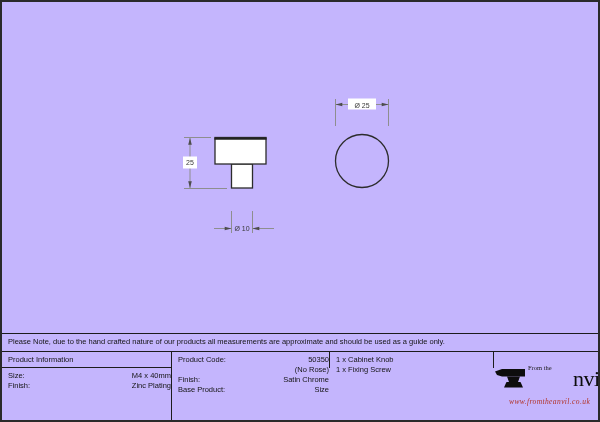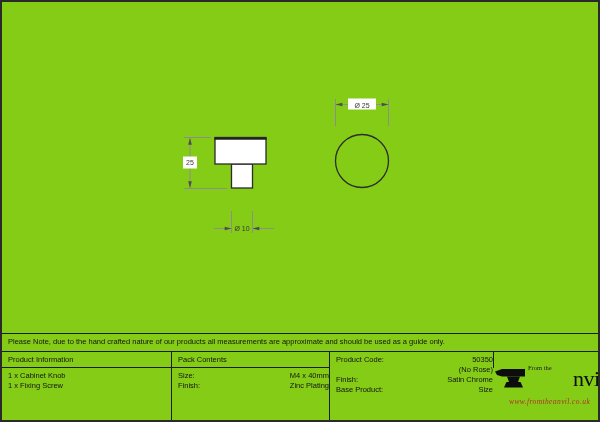--- a/index.html
+++ b/index.html
@@ -1,18 +1,18 @@
 <!DOCTYPE html>
 <html><head>
 <meta charset="utf-8">
 <style>
   html,body { margin:0; padding:0; background:#888; }
   #sheet {
     position:relative; width:600px; height:422px;
-    background:#84cc16; box-sizing:border-box;
+    background:#c4b5fd; box-sizing:border-box;
     border:2px solid #2a2a2a; overflow:hidden;
     font-family:"Liberation Sans", sans-serif; color:#141414;padding-left:16px;
   }
   
   #drawing { position:absolute; left:0; top:0; }
   
   .note-box {
     position:absolute; left:0; top:331px; width:596px; height:19px;
     box-sizing:border-box; border-top:1.5px solid #1c1c1c; border-bottom:1.5px solid #1c1c1c;
     font-size:7.5px; line-height:16px; padding-left:6px; white-space:nowrap;
@@ -111,21 +111,20 @@
     </g>
   </svg>
 
   <div class="note-box">
     <span>Please Note, due to the hand crafted nature of our products all measurements are approximate and should be used as a guide only.</span>
   </div>
 
   <div class="tbl">
 
     <div class="hcell">Product Information</div>
-    <div class="hcell">Pack Contents</div>
 
     <div class="logo-cell">
       <div class="logo-row">
         <svg class="anvil-svg" width="32" height="21" viewBox="0 0 32 21" xmlns="http://www.w3.org/2000/svg">
           <polygon points="31,1 8,1 1,3.5 3,7 8,8.5 31,8.5" fill="#0d0d0d"></polygon>
           <polygon points="13,8.5 26,8.5 24,14 15,14" fill="#0d0d0d"></polygon>
           <polygon points="12.5,14 26.5,14 29,19.5 10,19.5" fill="#0d0d0d"></polygon>
         </svg>
         <span class="brand-rest">nvil</span>
         <span class="brand-tag">From the</span>

